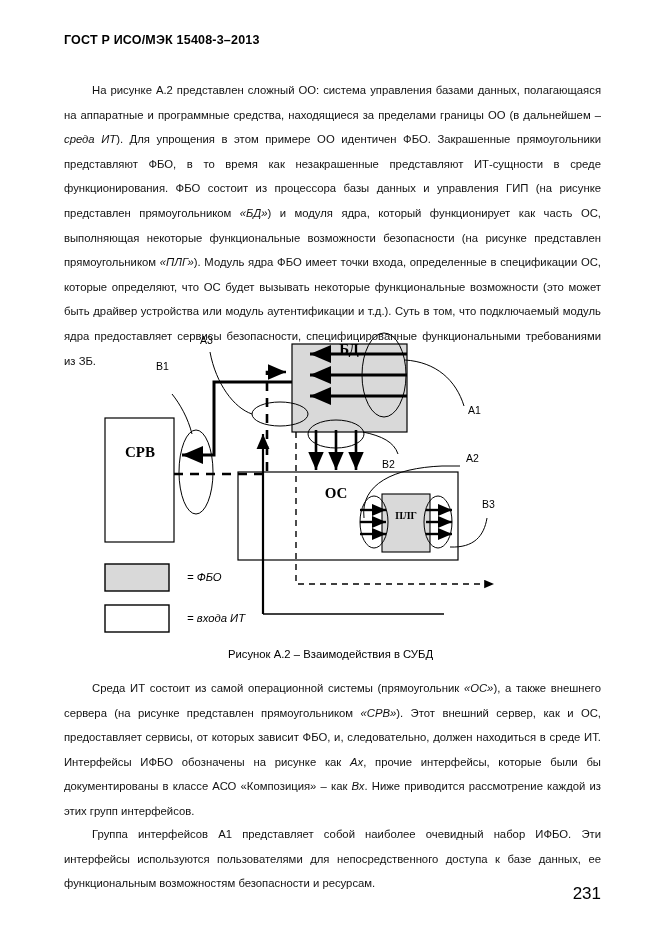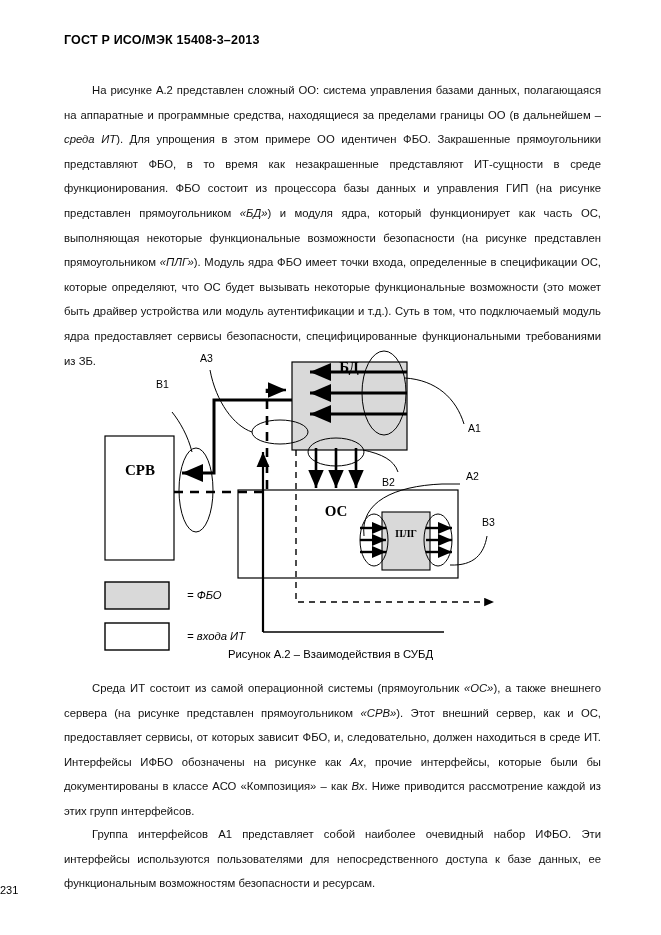--- a/index.html
+++ b/index.html
@@ -36,40 +36,41 @@
     text-align: justify;
     text-indent: 28px;
     color: #111;
   }
   .para i { }
 
   
   #figure {
     position: absolute;
     left: 64px;
-    top: 340px;
+    top: 322px;
     width: 537px;
     height: 320px;
   }
   #figure svg { display: block; }
 
   .fig-caption {
     position: absolute;
     left: 0;
     top: 648px;
     width: 661px;
     text-align: center;
     font-size: 11.3px;
   }
   .page-num {
     position: absolute;
     left: 0;
     top: 884px;
     width: 601px;
-    font-size: 11px;
+    text-align: right;
+    font-size: 17px;
   }
   .legend-text {
     position: absolute;
     font-size: 11.3px;
     font-style: italic;
   }
 </style>
 </head>
 <body>
 

